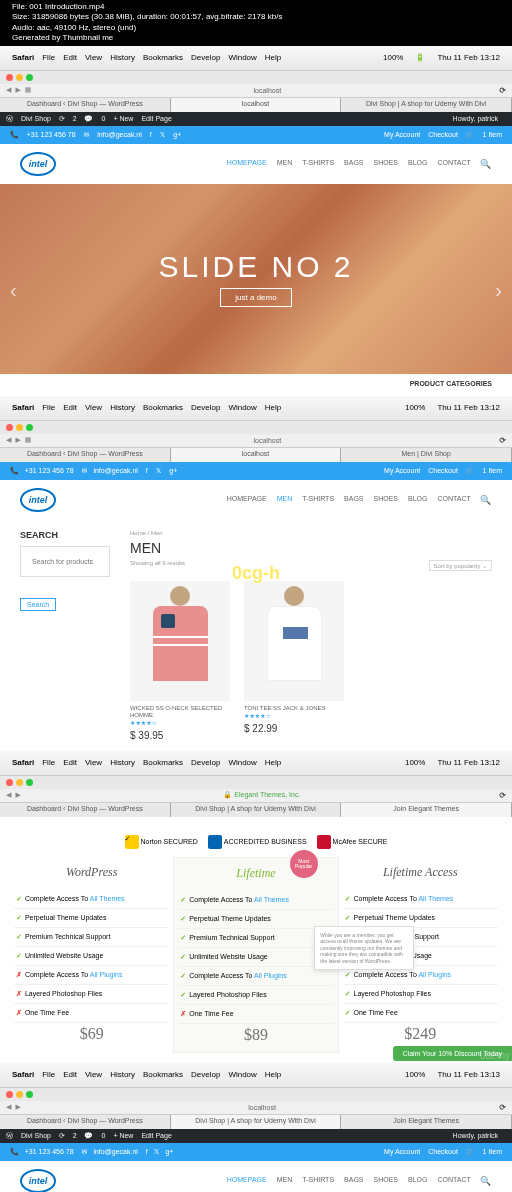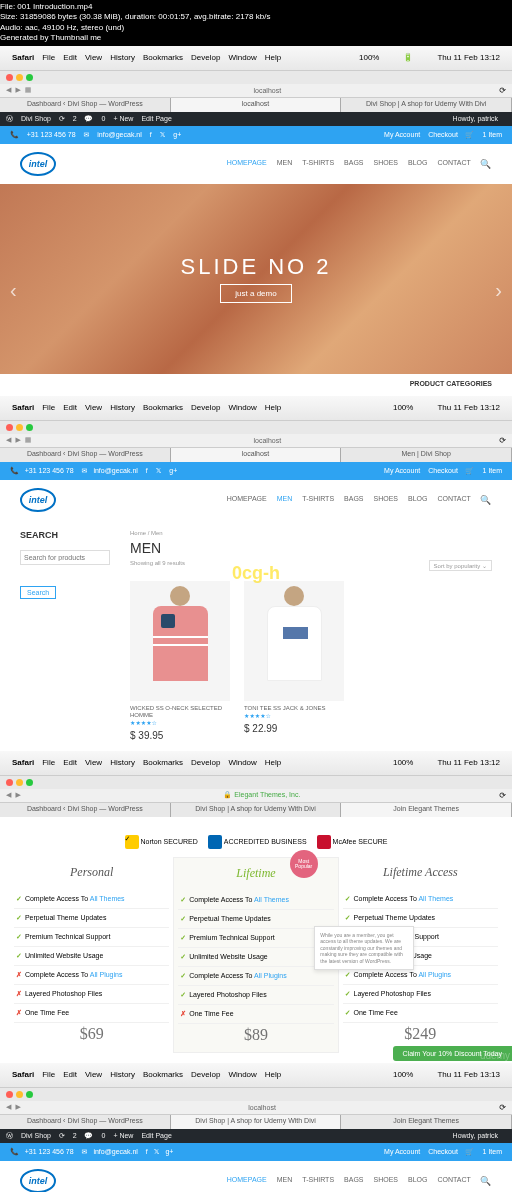--- a/index.html
+++ b/index.html
@@ -1,20 +1,20 @@
 <!DOCTYPE html>
 <html><head>
 <meta charset="utf-8">
 <style>
 *{margin:0;padding:0;box-sizing:border-box;font-family:-apple-system,Helvetica,Arial,sans-serif}
 body{background:#000;width:512px}
-.black-info{color:#fff;font-size:8px;padding:2px 0;line-height:1.3}
+.black-info{color:#fff;font-size:8px;padding:2px 12px;line-height:1.3}
 .mac-menu{background:linear-gradient(#f8f8f8,#e8e8e8);height:23px;display:flex;align-items:center;font-size:8px;padding:12px 4px;border-bottom:1px solid #ccc}
 .mac-menu span{margin-right:8px}
-.mac-menu .right{margin-left:auto;display:flex;gap:16px}
+.mac-menu .right{margin-left:auto;display:flex;gap:4px}
 .traffic{display:flex;gap:3px;padding:3px 6px;background:#e8e8e8}
 .traffic span{width:7px;height:7px;border-radius:50%}
 .tr-r{background:#ff5f56}.tr-y{background:#ffbd2e}.tr-g{background:#27c93f}
 .browser-tabs{background:#d4d4d4;height:14px;display:flex;font-size:7px}
 .browser-tab{padding:2px 8px;border-right:1px solid #aaa;background:#e8e8e8;flex:1;text-align:center;color:#555}
 .browser-tab.active{background:#f5f5f5}
 .url-bar{background:#f0f0f0;height:14px;display:flex;align-items:center;padding:0 6px;font-size:7px;border-bottom:1px solid #ccc}
 .url-bar .nav-btn{margin-right:4px;color:#888}
 .url-bar .url{flex:1;text-align:center;color:#666}
 .url-bar .reload{font-size:8px}
@@ -24,28 +24,28 @@
 .blue-bar{background:#2ea3f2;height:18px;display:flex;align-items:center;color:#fff;font-size:7px;padding:0 10px}
 .blue-bar .left span{margin-right:6px}
 .blue-bar .right{margin-left:auto;display:flex;gap:8px}
 .site-content{background:#fff}
 .site-header{display:flex;align-items:center;padding:8px 20px;background:#fff}
 .logo{width:36px;height:24px;border:2px solid #0071c5;border-radius:50%;display:flex;align-items:center;justify-content:center;color:#0071c5;font-size:9px;font-weight:bold;font-style:italic}
 .nav{margin-left:auto;display:flex;gap:10px;font-size:7px;color:#666}
 .nav span.active{color:#2ea3f2}
 .nav .search{font-size:9px}
 .hero{height:190px;background:linear-gradient(135deg,#c17855 0%,#d4956b 30%,#b86845 50%,#e0a878 70%,#cc8560 100%);position:relative;display:flex;flex-direction:column;align-items:center;justify-content:center;color:#fff}
-.hero-title{font-size:22px;font-weight:300;letter-spacing:3px;margin-bottom:4px}
+.hero-title{font-size:30px;font-weight:300;letter-spacing:3px;margin-bottom:4px}
 .hero-btn{border:1px solid #fff;padding:4px 14px;font-size:8px;color:#fff}
 .hero-arrow{position:absolute;top:50%;font-size:20px;color:#fff;opacity:0.7}
 .hero-arrow.left{left:10px}.hero-arrow.right{right:10px}
 .shop-page{background:#fff;padding:10px 20px;display:flex;gap:20px}
 .sidebar{width:90px}
 .sidebar-title{font-size:9px;font-weight:bold;margin-bottom:6px;color:#333}
-.search-box{width:100%;border:1px solid #ddd;padding:3px;font-size:7px;margin-bottom:16px}
+.search-box{width:100%;border:1px solid #ddd;padding:11px;font-size:7px;margin-bottom:16px}
 .search-btn{border:1px solid #2ea3f2;color:#2ea3f2;background:#fff;padding:2px 6px;font-size:7px}
 .shop-main{flex:1}
 .breadcrumb{font-size:6px;color:#999;margin-bottom:4px}
 .shop-title{font-size:14px;color:#333;margin-bottom:4px}
 .results-row{display:flex;justify-content:space-between;font-size:6px;color:#999;margin-bottom:10px}
 .sort-sel{border:1px solid #ddd;padding:1px 4px;font-size:6px}
 .products{display:flex;gap:14px}
 .product{width:100px}
 .prod-img{width:100px;height:120px;background:#f5f5f5;display:flex;align-items:center;justify-content:center}
 .tshirt{width:55px;height:75px;border-radius:8px 8px 0 0;position:relative}
@@ -327,21 +327,21 @@
           <div class="badge-icon bbb"></div>
           <span>ACCREDITED BUSINESS</span>
         </div>
     <div class="badge">
           <div class="badge-icon mcafee"></div>
           <span>McAfee SECURE</span>
         </div>
   </div>
   <div class="plans">
     <div class="plan">
-      <div class="plan-title">Personal</div>
+      <div class="plan-title">WordPress</div>
       <div class="feature">
             <span class="check">✓</span>
             <span><span>Complete Access To </span><span class="link">All Themes</span></span>
           </div>
       <div class="feature">
             <span class="check">✓</span>
             <span>Perpetual Theme Updates</span>
           </div>
       <div class="feature">
             <span class="check">✓</span>

